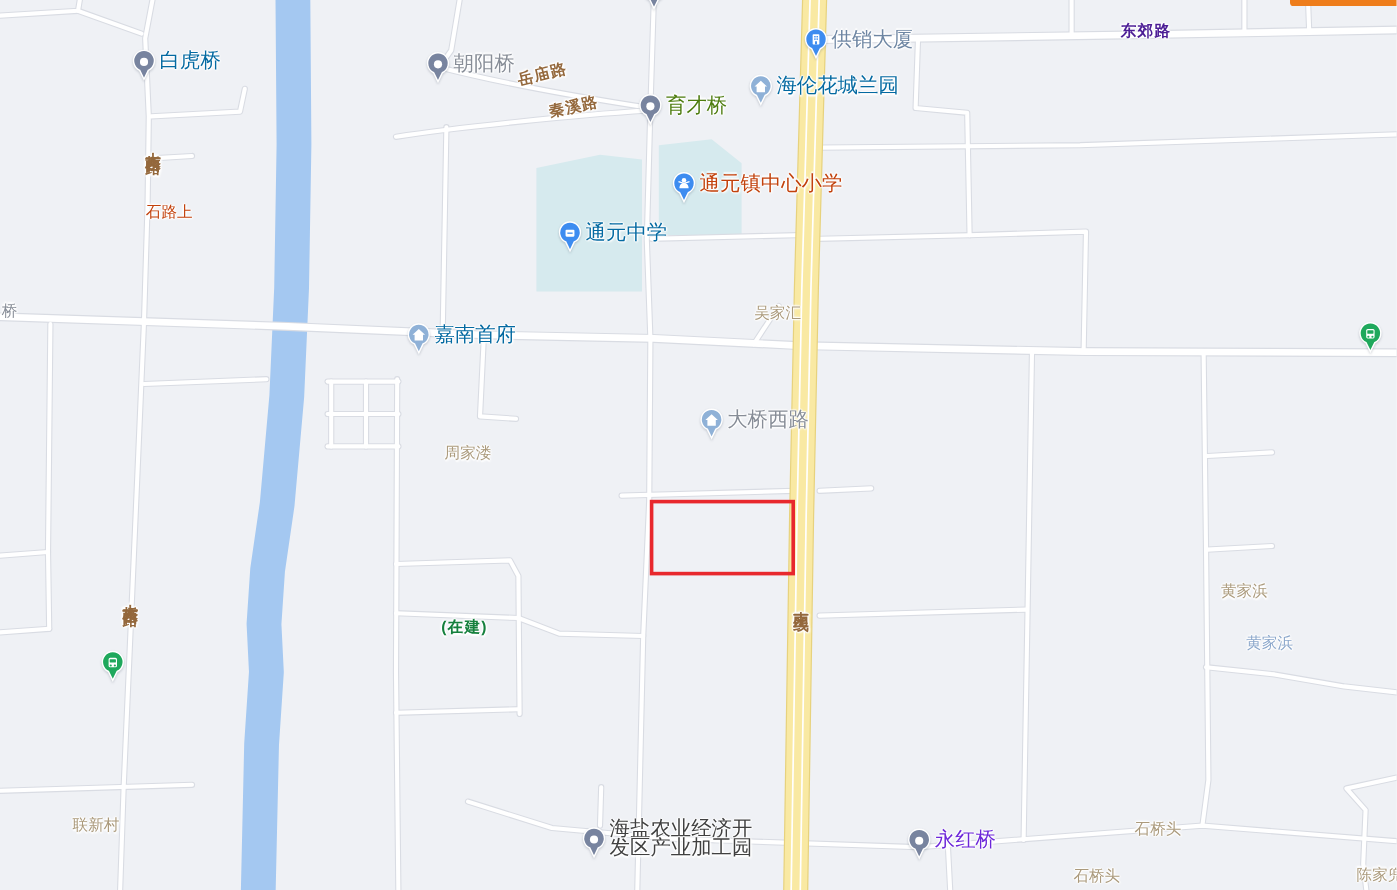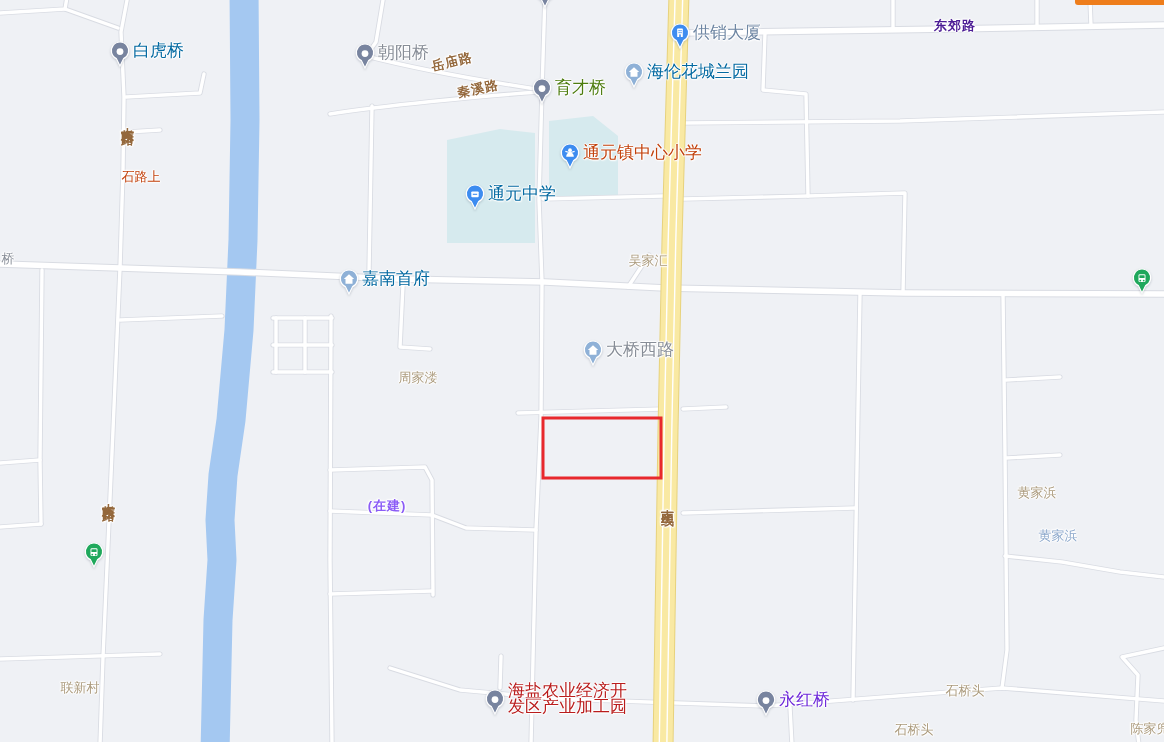--- a/index.html
+++ b/index.html
@@ -148,22 +148,22 @@
     <rect id="selection-rect" fill="none" stroke-width="3" x="543" y="418" width="118" height="60" stroke="#e8282d"></rect>
   </svg>
 
   <div id="label-layer">
       <div class="map-label road vertical" style="left: 127px; top: 121px; color: rgb(148, 104, 60);">大桥西路</div>
       <div class="map-label village" style="left: 141px; top: 177px; color: #c2410c; text-align: right;">石路上</div>
       <div class="map-label road" style="left: 452px; top: 62px; color: rgb(148, 104, 60); transform: translate(-50%, -50%) rotate(-14deg);">岳庙路</div>
       <div class="map-label road" style="left: 478px; top: 89px; color: rgb(148, 104, 60); transform: translate(-50%, -50%) rotate(-12deg);">秦溪路</div>
       <div class="map-label road" style="left: 955px; top: 26px; color: #4c1d95;">东郊路</div>
       <div class="map-label village" style="left: 648px; top: 261px; color: rgb(171, 154, 124);">吴家汇</div>
-      <div class="map-label village" style="left: 418px; top: 378px; color: rgb(171, 154, 124);">周家溇</div>
-      <div class="map-label road" style="left: 387px; top: 506px; color: #8b5cf6;">(在建)</div>
+      <div class="map-label village" style="left: 390px; top: 378px; color: rgb(171, 154, 124);">周家溇</div>
+      <div class="map-label road" style="left: 387px; top: 523px; color: #15803d;">(在建)</div>
       <div class="map-label road vertical" style="left: 667px; top: 502px; color: rgb(148, 104, 60);">南王线</div>
       <div class="map-label road vertical" style="left: 108px; top: 497px; color: rgb(148, 104, 60);">大桥西路</div>
       <div class="map-label village" style="left: 1037px; top: 493px; color: rgb(171, 154, 124);">黄家浜</div>
       <div class="map-label water" style="left: 1058px; top: 536px; color: rgb(139, 167, 203);">黄家浜</div>
       <div class="map-label village" style="left: 80px; top: 688px; color: rgb(171, 154, 124);">联新村</div>
       <div class="map-label village" style="left: 965px; top: 691px; color: rgb(171, 154, 124);">石桥头</div>
       <div class="map-label village" style="left: 914px; top: 730px; color: rgb(171, 154, 124);">石桥头</div>
       <div class="map-label village" style="left: 1150px; top: 729px; color: rgb(171, 154, 124);">陈家兜</div>
       <div class="map-label poi_gray" style="left: 8px; top: 259px; color: rgb(135, 141, 151);">桥</div>
     </div>
@@ -250,21 +250,21 @@
           <path d="M10 24 L6.4 16.6 A8.7 8.7 0 1 1 13.6 16.6 Z" fill="#78849f" stroke="#ffffff" stroke-width="1.2"></path>
           <circle cx="10" cy="9.6" r="3.4" fill="#fff"></circle>
         </svg>
         <div class="mlabel" style="color: #6d28d9;">永红桥</div>
       </div>
       <div class="marker" style="left: 495px; top: 700px;">
         <svg width="20" height="27" viewBox="0 0 20 27">
           <path d="M10 24 L6.4 16.6 A8.7 8.7 0 1 1 13.6 16.6 Z" fill="#78849f" stroke="#ffffff" stroke-width="1.2"></path>
           <circle cx="10" cy="9.6" r="3.4" fill="#fff"></circle>
         </svg>
-        <div class="mlabel twolines" style="color: #b91c1c;">海盐农业经济开<br>发区产业加工园</div>
+        <div class="mlabel twolines" style="color: #404040;">海盐农业经济开<br>发区产业加工园</div>
       </div>
       <div class="marker" style="left: 94px; top: 553px;">
         <svg width="20" height="27" viewBox="0 0 20 27">
           <path d="M10 24 L6.4 16.6 A8.7 8.7 0 1 1 13.6 16.6 Z" fill="#1fa85c" stroke="#ffffff" stroke-width="1.2"></path>
           <rect x="6.5" y="5.2" width="7" height="7.8" rx="1.3" fill="#fff"></rect>
           <rect x="7.4" y="6.3" width="5.2" height="2.8" rx="0.4" fill="#1fa85c"></rect>
           <circle cx="8.3" cy="11.6" r="0.9" fill="#1fa85c"></circle>
           <circle cx="11.7" cy="11.6" r="0.9" fill="#1fa85c"></circle>
         </svg>
       </div>

